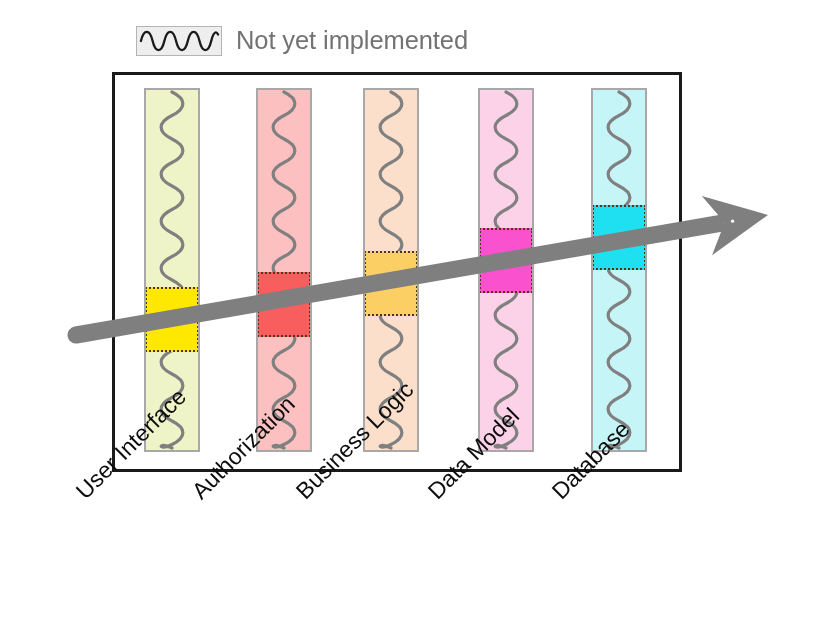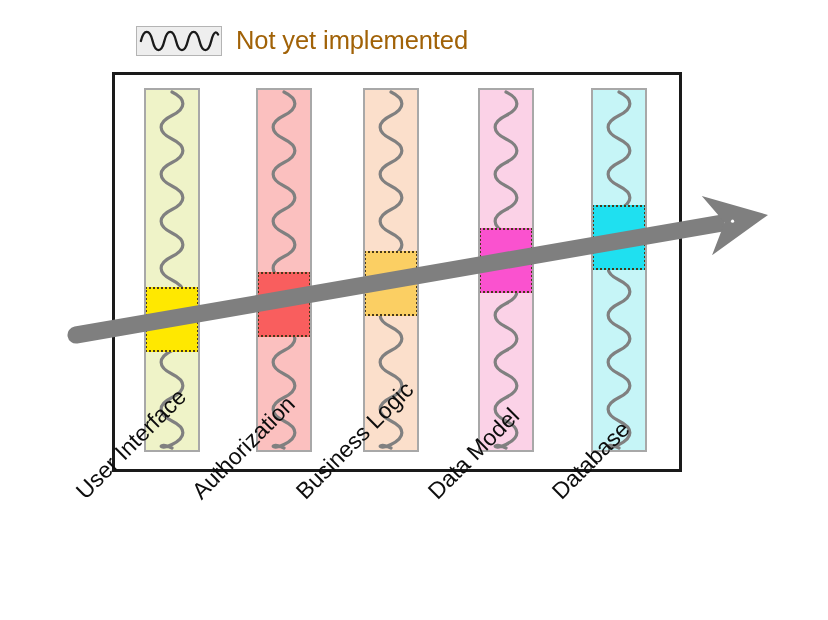--- a/index.html
+++ b/index.html
@@ -30,21 +30,21 @@
     height: 30px;
     background: #eeeeee;
     border: 1px solid #b4b4b4;
     box-sizing: border-box;
     display: block;
     position: relative;
   }
   #legend-swatch svg { display: block; width: 100%; height: 100%; }
   #legend-label {
     font-size: 25.5px;
-    color: #a16207;
+    color: #737373;
     letter-spacing: -0.1px;
     white-space: nowrap;
     line-height: 1;
   }
 
   
   #plot-frame {
     position: absolute;
     left: 112px;
     top: 72px;

